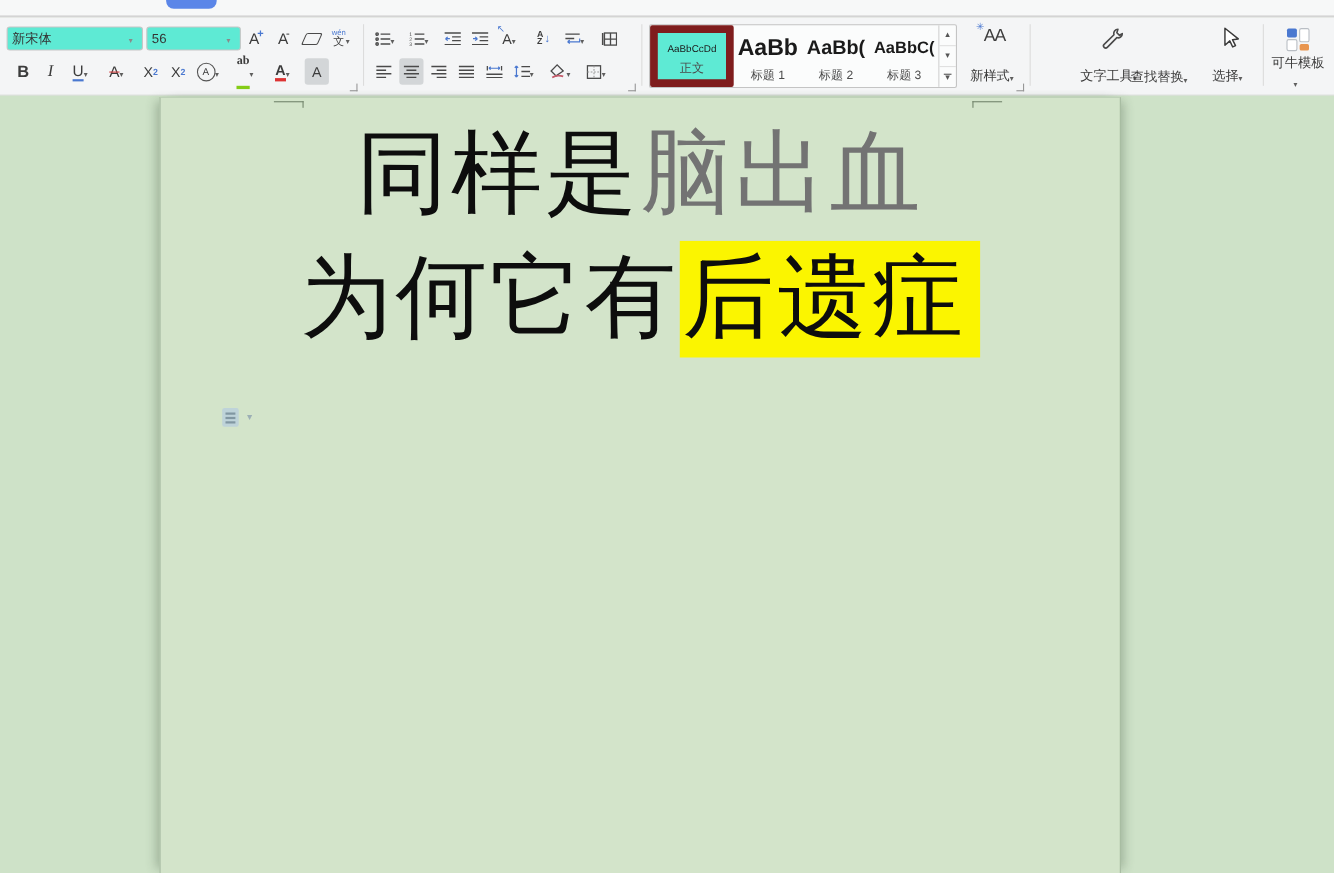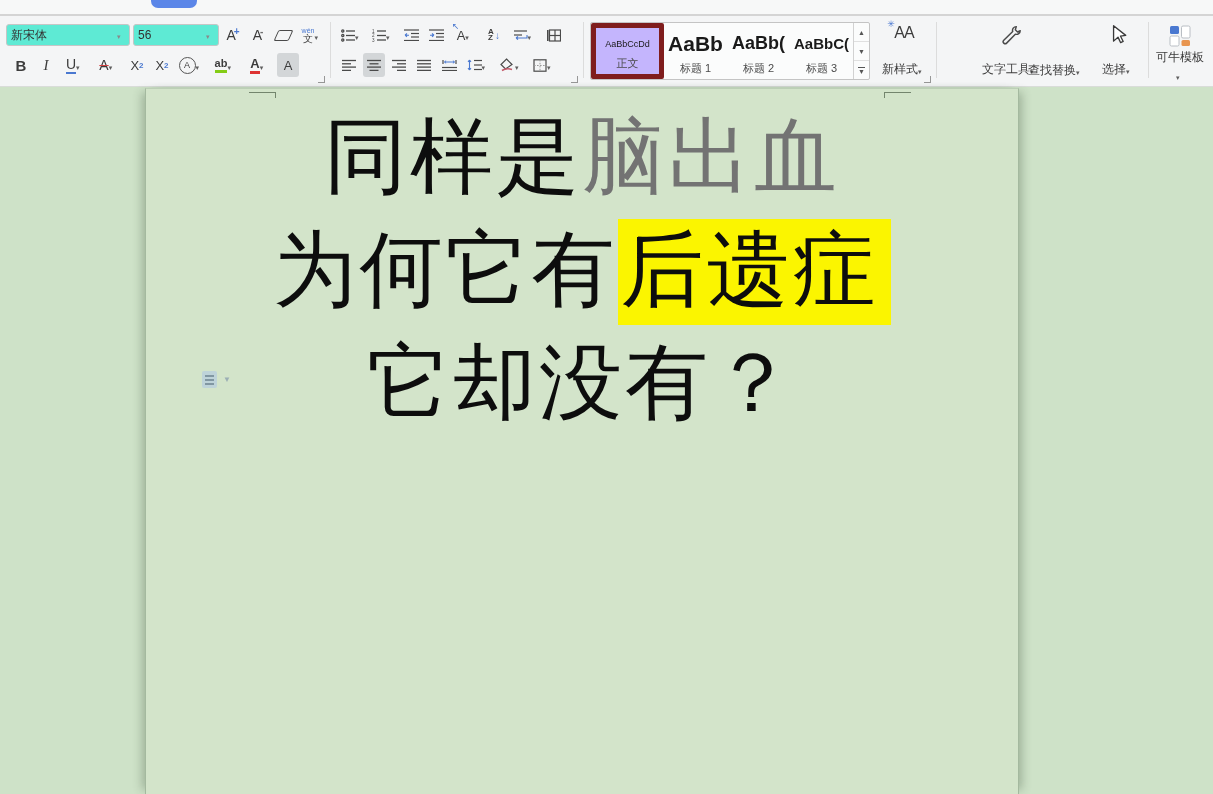--- a/index.html
+++ b/index.html
@@ -32,32 +32,32 @@
   .pinyin .py-top{font-size:7px;color:#4a78d0;}
   .pinyin .py-bot{font-size:10px;color:#3c3c3c;}
   .bold-b{font-weight:bold;font-size:15px;}
   .ital-i{font-family:"Liberation Serif",serif;font-style:italic;font-size:15px;}
   .und-u{border-bottom:2px solid #4a78d0;line-height:1;padding-bottom:1px;}
   .strike-a{text-decoration:line-through;text-decoration-color:#d34040;}
   .supsub{font-size:13px;}
   .supsub sup,.supsub sub{font-size:8px;color:#4a78d0;font-weight:bold;}
   .circle-a{width:15px;height:15px;border:1px solid #555;border-radius:50%;font-size:9px;
             display:flex;align-items:center;justify-content:center;}
-  .hl-ab{font-size:11px;font-weight:bold;line-height:1;padding-bottom:1px;border-bottom:3px solid #84cc16;}
+  .hl-ab{font-size:11px;font-weight:bold;line-height:1;padding-bottom:17px;border-bottom:3px solid #84cc16;font-family:Liberation Serif, serif;}
   .fc-a{font-size:13px;font-weight:bold;line-height:1;padding-bottom:1px;border-bottom:3px solid #dd3333;}
   .shade-a{font-size:13px;}
   .eraser{width:13px;height:9px;border:1.4px solid #4a4a4a;border-radius:2px;transform:skewX(-24deg);}
   
   .gallery{position:absolute;left:0;top:6px;width:278px;height:56px;background:#fbfcfc;
            border:1px solid #c4c4c4;border-radius:2px;display:flex;}
   .gitem{flex:1;display:flex;flex-direction:column;align-items:center;justify-content:flex-end;
          padding:3px 2px;overflow:hidden;}
   .gitem .gprev{flex:1;display:flex;align-items:center;white-space:nowrap;color:#1a1a1a;}
   .gitem .glab{font-size:11px;color:#4a4a4a;white-space:nowrap;}
-  .gitem.gsel{background:#c4b5fd;border:5px solid #7f1d1d;border-radius:2px;}
+  .gitem.gsel{background:#5eead4;border:7px solid #7f1d1d;border-radius:2px;}
   .p-body{font-size:9px;} .p-h1{font-size:21px;font-weight:bold;}
   .p-h2{font-size:18px;font-weight:bold;} .p-h3{font-size:15px;font-weight:bold;}
   .gscroll{width:15px;border-left:1px solid #d2d2d2;display:flex;flex-direction:column;}
   .gs-btn{flex:1;display:flex;align-items:center;justify-content:center;font-size:7px;color:#555;
           border-bottom:1px solid #e0e0e0;}
   .gs-btn:last-child{border-bottom:none;}
   .gs-more{flex-direction:column;line-height:.5;}
   .gs-more::before{content:"";width:7px;height:1px;background:#555;margin-bottom:2px;}
   .vbtn{position:absolute;top:8px;display:flex;flex-direction:column;align-items:center;
         justify-content:space-between;height:54px;border-radius:3px;}
@@ -426,18 +426,15 @@
       <span class="float-caret">▼</span>
     </div>
 
     <div class="doc-text">
       <div>
         <span>同样是</span><span class="seg-red">脑出血</span>
       </div>
       <div>
         <span>为何它有</span><span class="seg-hl">后遗症</span>
       </div>
-      <div>
-        <span>它却没有？</span>
-      </div>
     </div>
   </div>
 </div>
 
 </body></html>

